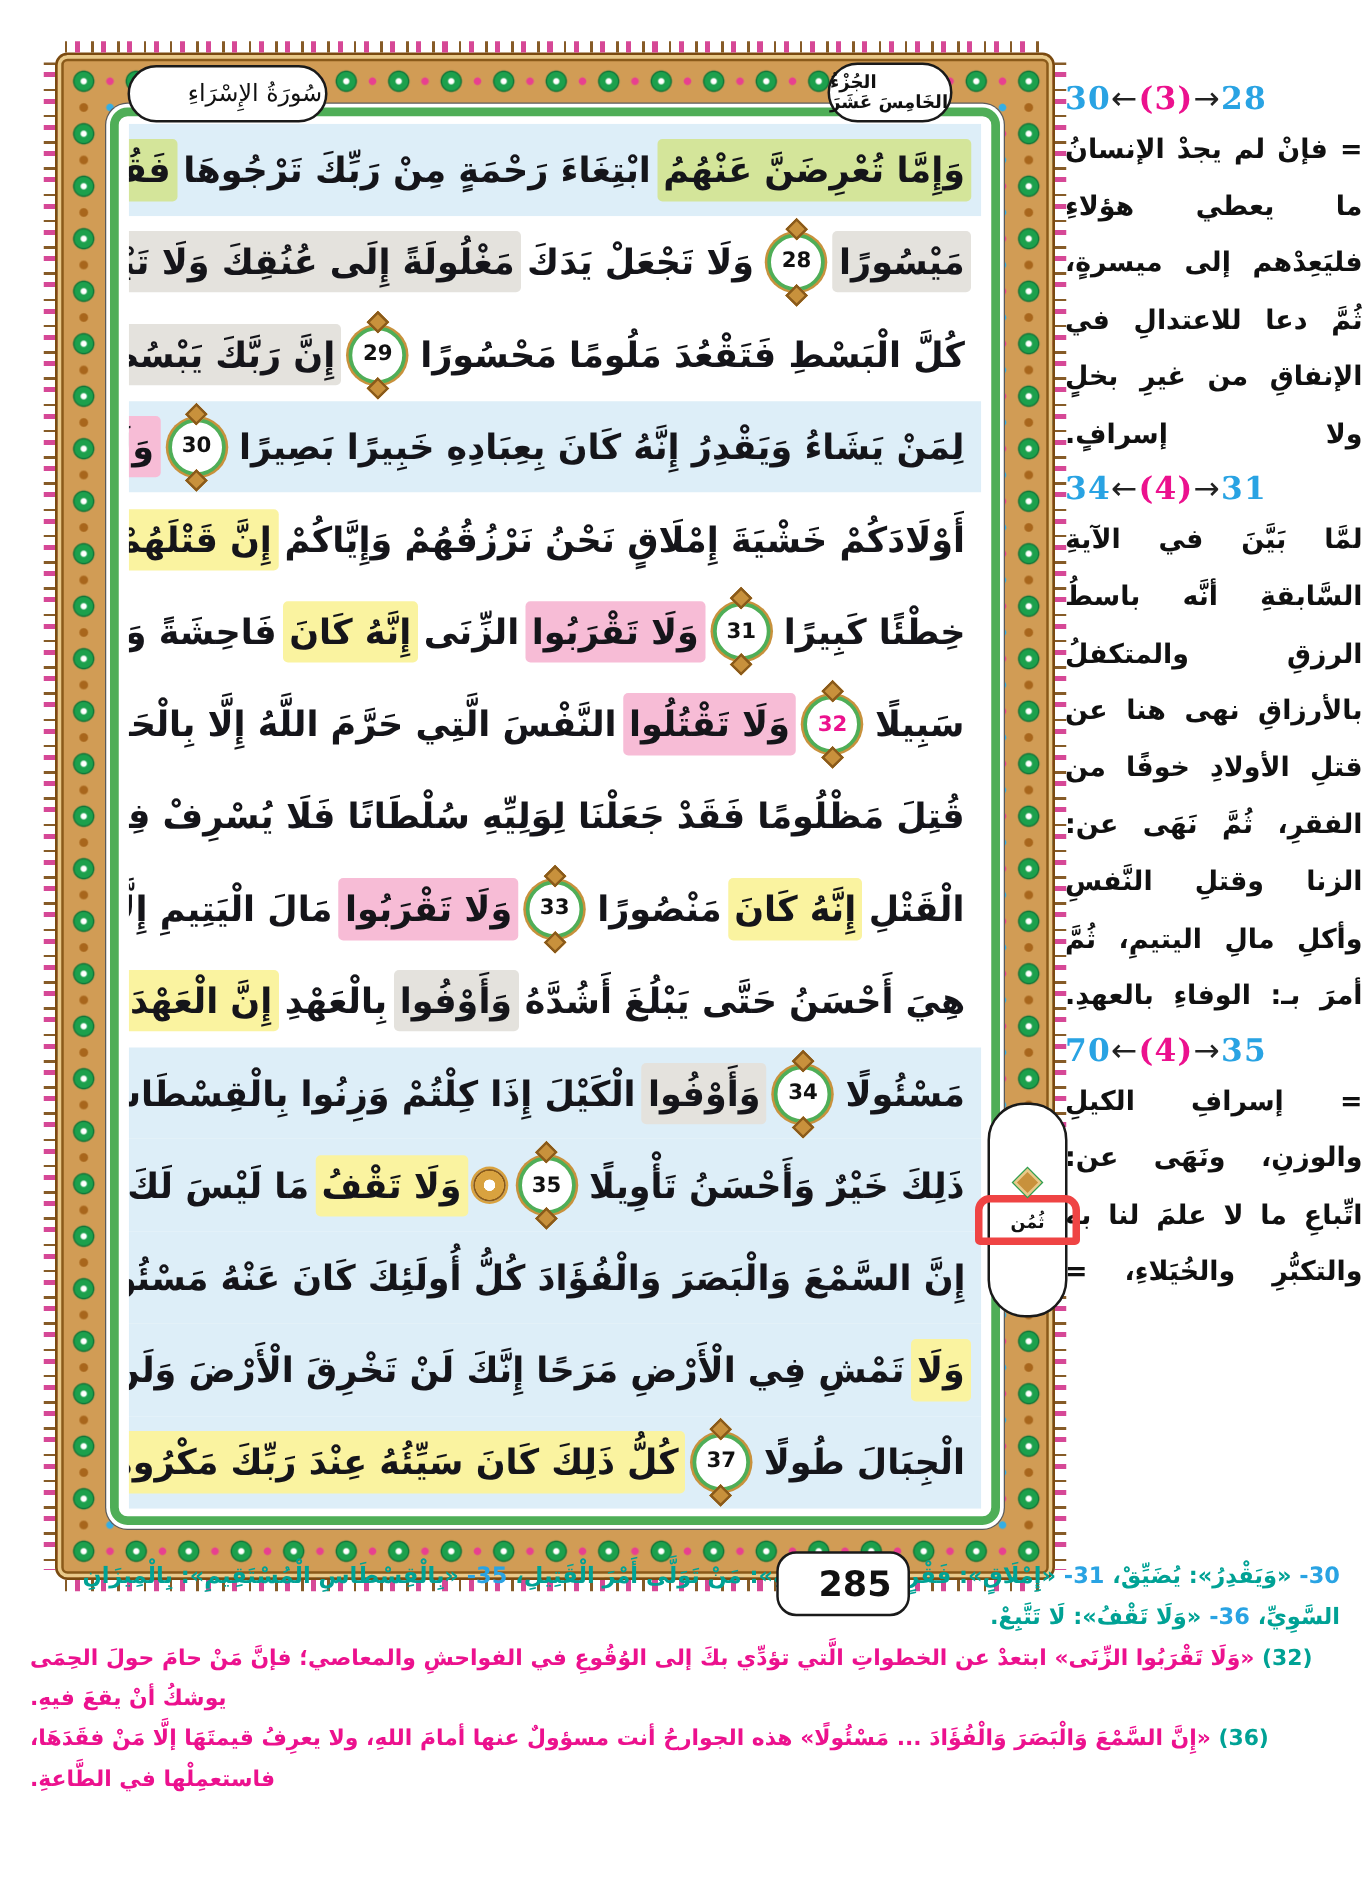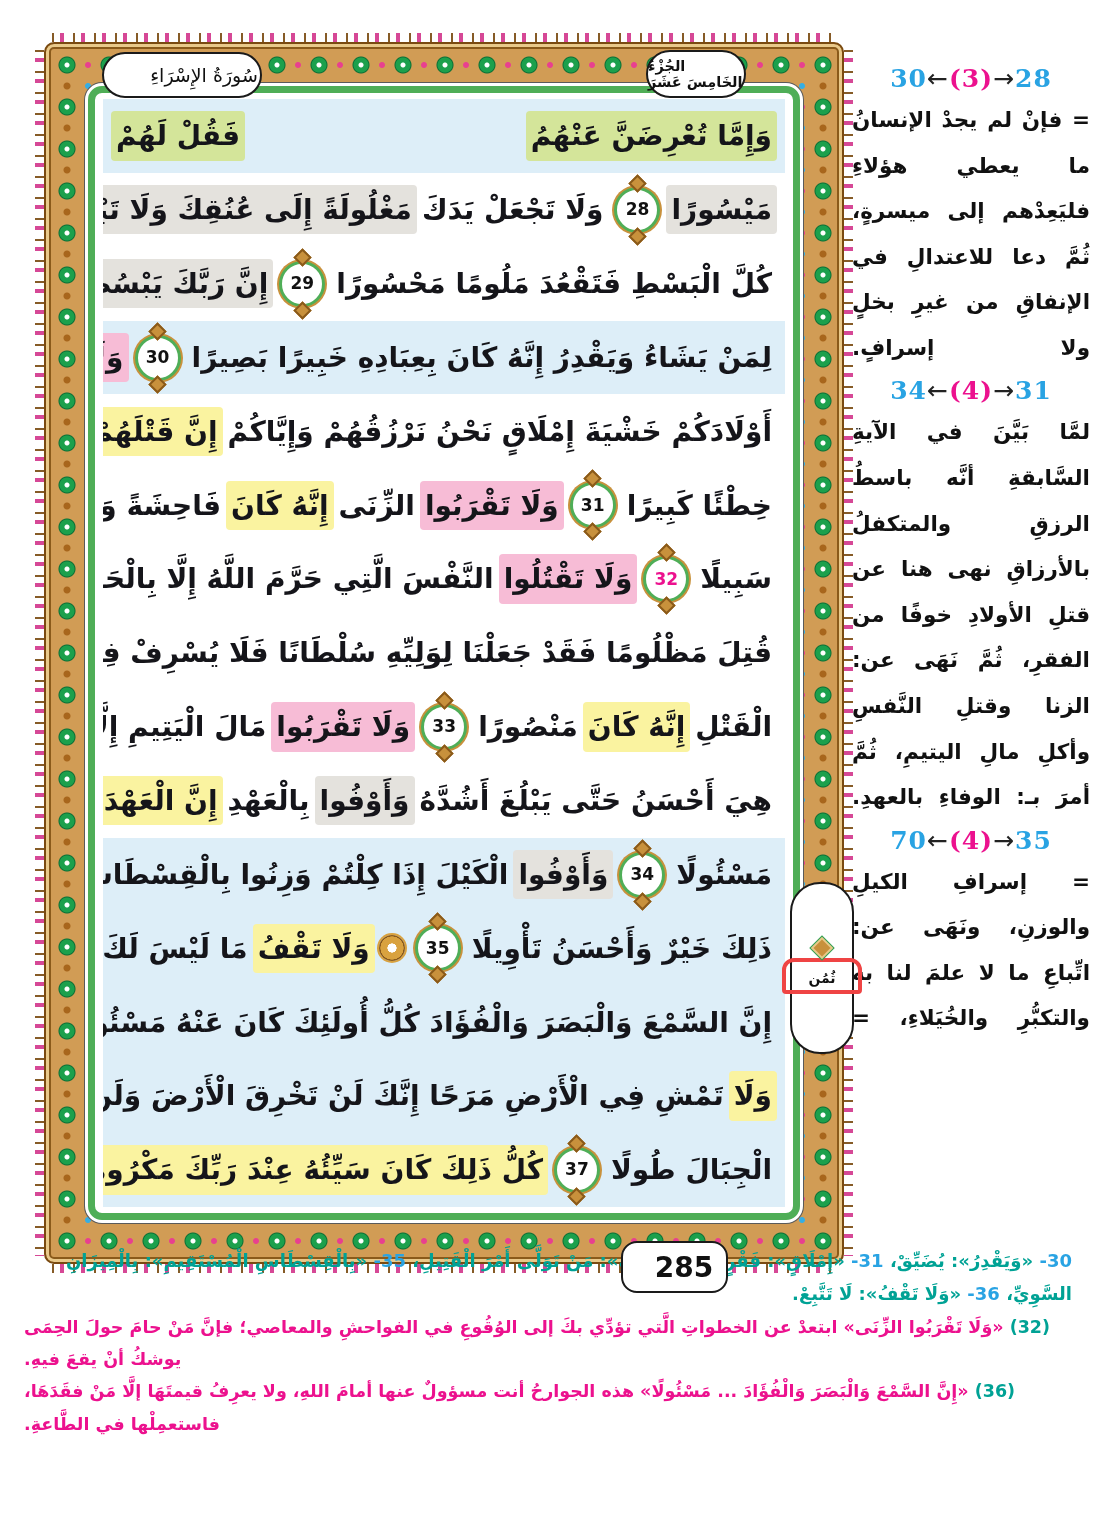--- a/index.html
+++ b/index.html
@@ -55,31 +55,31 @@
   .vnum{font-size:17px;font-weight:700;color:#111;line-height:1;}
   .vpink .vnum{color:#ec118e;text-align:center;}
   .hizb{flex:0 0 auto;width:26px;height:26px;margin:0 4px;border-radius:50%;
     background:radial-gradient(circle,#ffffff 24%,#d9a23f 26% 62%,#8a5a1a 64% 72%,rgba(0,0,0,0) 74%);
     box-shadow:0 0 0 2px #d9a23f;}
 
   
   .pill{position:absolute;background:#ffffff;border:2.5px solid #1a1a1a;border-radius:26px;
     display:flex;align-items:center;justify-content:center;z-index:5;}
   .cart-surah{left:58px;top:10px;width:112px;height:42px;font-size:19px;font-weight:400;color:#111;padding-left:44px;}
-  .cart-juz{left:602px;top:8px;width:96px;height:44px;font-size:14.5px;font-weight:700;color:#111;}
+  .cart-juz{left:618px;top:8px;width:96px;height:44px;font-size:14.5px;font-weight:700;color:#111;}
   .pagenum{left:577px;top:1199px;width:84px;height:48px;font-size:28px;font-weight:700;color:#111;border-radius:16px;padding-left:19px;}
   .thumn{right:-10px;top:840px;width:60px;height:168px;border-radius:30px;flex-direction:column;gap:4px;}
   .thumn .orn{width:12px;height:12px;background:#c8913c;transform:rotate(45deg);
     box-shadow:0 0 0 2px #e9c98a,0 0 0 3px #2f9e4f;}
-  .thumn .arch{border:4px solid #ef4444;border-radius:12px 12px 4px 4px;padding:8px 22px 4px;
+  .thumn .arch{border:6px solid #ef4444;border-radius:12px 12px 4px 4px;padding:8px 22px 4px;
     font-size:14px;font-weight:700;color:#111;text-align:center;}
 
   
   .sidebar{position:absolute;left:852px;top:58px;width:238px;direction:rtl;}
-  .sb-head{direction:ltr;text-align:center;font-family:"DejaVu Serif",serif;
+  .sb-head{direction:ltr;font-family:"DejaVu Serif",serif;
     font-size:25px;font-weight:700;margin:6px 0 4px;color:#222;letter-spacing:1px;}
   .sb-head .n{color:#29a3e3;}
   .sb-head .g{color:#ec118e;}
   .sb-head .a{color:#222;font-family:"DejaVu Sans",sans-serif;font-weight:400;}
   .sb-text{font-size:21.5px;font-weight:600;color:#111;line-height:2.12;
     text-align:justify;text-align-last:justify;margin-bottom:6px;}
 
   
   .footnotes{position:absolute;left:24px;top:1244px;width:1048px;direction:rtl;}
   .fnline{font-size:18px;font-weight:700;line-height:1.85;text-align:right;}
@@ -104,20 +104,21 @@
       <span>سُورَةُ الإِسْرَاءِ</span>
     </div>
     <div class="pill cart-juz">
       <span>الجُزْءُ الخَامِسَ عَشَرَ</span>
     </div>
 
     <div class="inner">
       <div class="qtext">
           <div class="qrow band-blue">
             <span class="qseg hl-green">وَإِمَّا تُعْرِضَنَّ عَنْهُمُ</span>
+            <span class="qseg">ابْتِغَاءَ رَحْمَةٍ مِنْ رَبِّكَ تَرْجُوهَا</span>
             <span class="qseg hl-green">فَقُلْ لَهُمْ</span>
           </div>
           <div class="qrow band-white">
             <span class="qseg hl-gray">مَيْسُورًا</span>
             <span class="vbadge">
               <span class="vnum">28</span>
             </span>
             <span class="qseg">وَلَا تَجْعَلْ يَدَكَ</span>
             <span class="qseg hl-gray">مَغْلُولَةً إِلَى عُنُقِكَ وَلَا تَبْسُطْهَا</span>
           </div>

